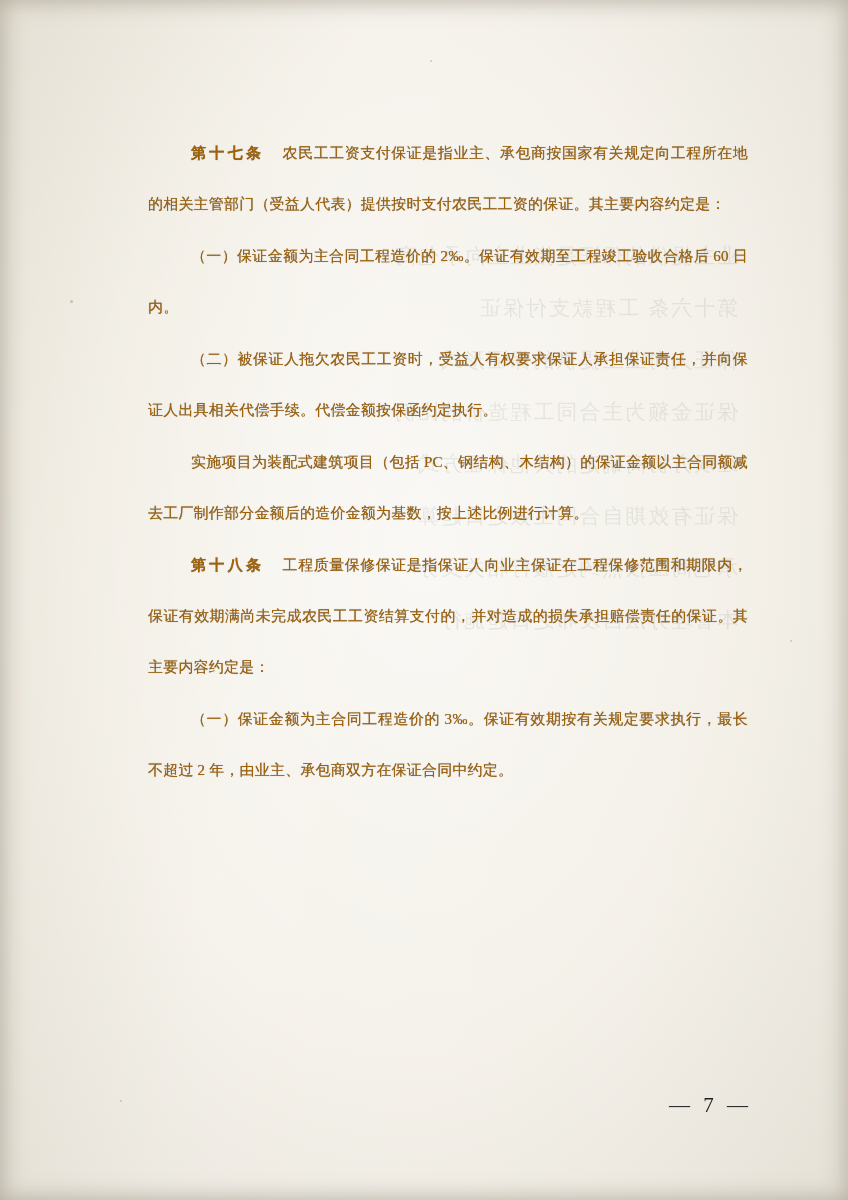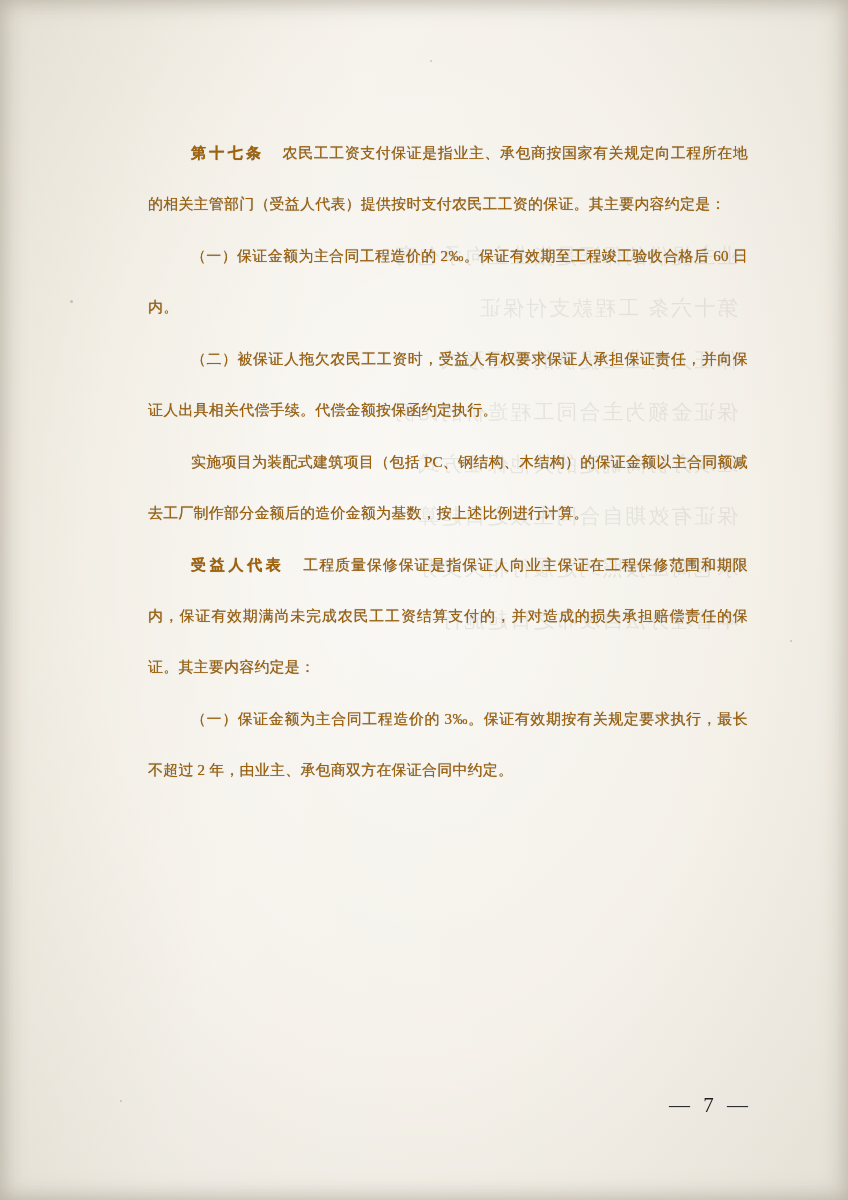--- a/index.html
+++ b/index.html
@@ -124,21 +124,21 @@
     <p class="para indent">
       <span>（二）被保证人拖欠农民工工资时，受益人有权要求保证人承担保证责任，并向保证人出具相关代偿手续。代偿金额按保函约定执行。</span>
     </p>
 
     <p class="para indent">
       <span>实施项目为装配式建筑项目（包括 PC、钢结构、木结构）的保证金额以主合同额减去工厂制作部分金额后的造价金额为基数，按上述比例进行计算。</span>
     </p>
 
 
     <p class="para indent">
-      <span class="head">受益人代表</span><span class="gap-after-head"></span><span>工程质量保修保证是指保证人向业主保证在工程保修范围和期限内，保证有效期满尚未完成农民工工资结算支付的，并对造成的损失承担赔偿责任的保证。其主要内容约定是：</span>
+      <span class="head">第十八条</span><span class="gap-after-head"></span><span>工程质量保修保证是指保证人向业主保证在工程保修范围和期限内，保证有效期满尚未完成农民工工资结算支付的，并对造成的损失承担赔偿责任的保证。其主要内容约定是：</span>
     </p>
 
     <p class="para indent">
       <span>（一）保证金额为主合同工程造价的 3‰。保证有效期按有关规定要求执行，最长不超过 2 年，由业主、承包商双方在保证合同中约定。</span>
     </p>
 
   </div>
 
   <div class="page-number">— 7 —</div>
 

